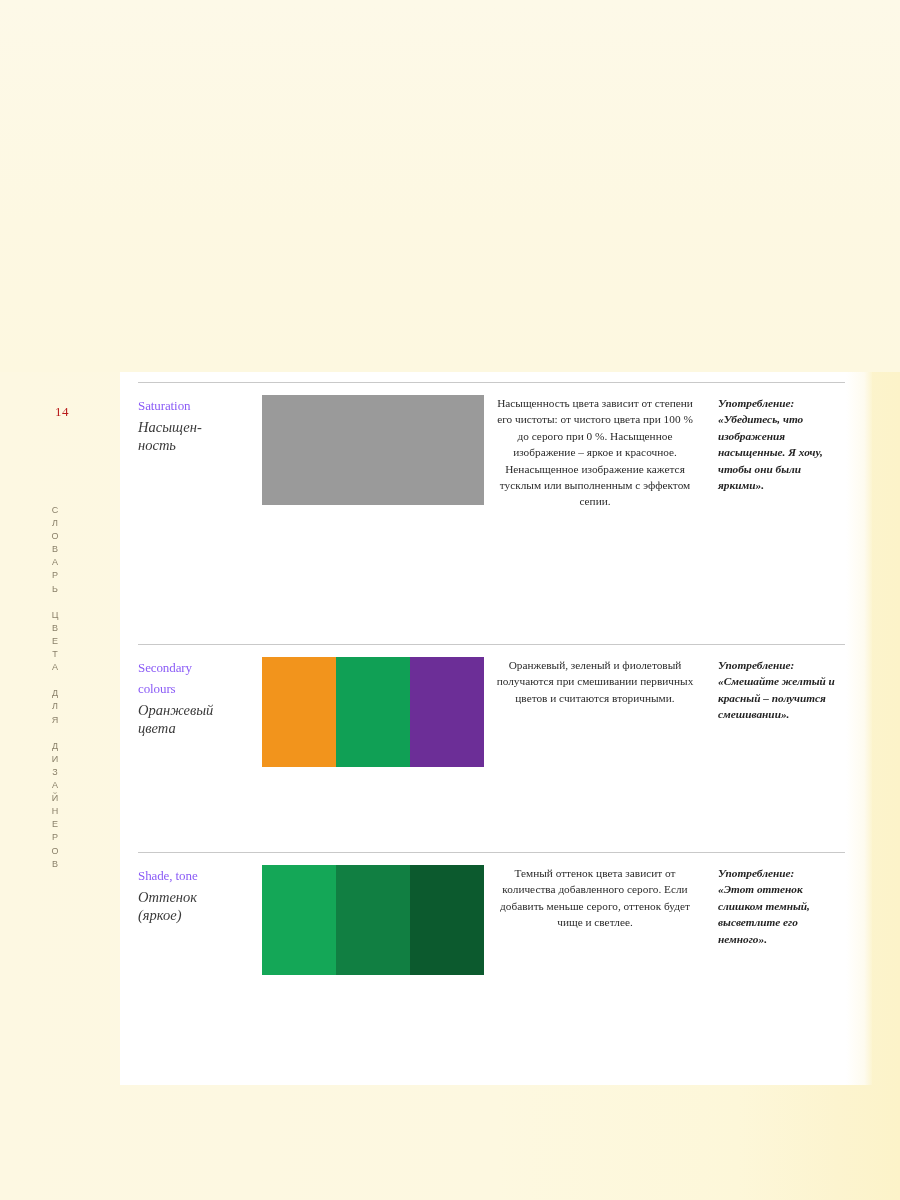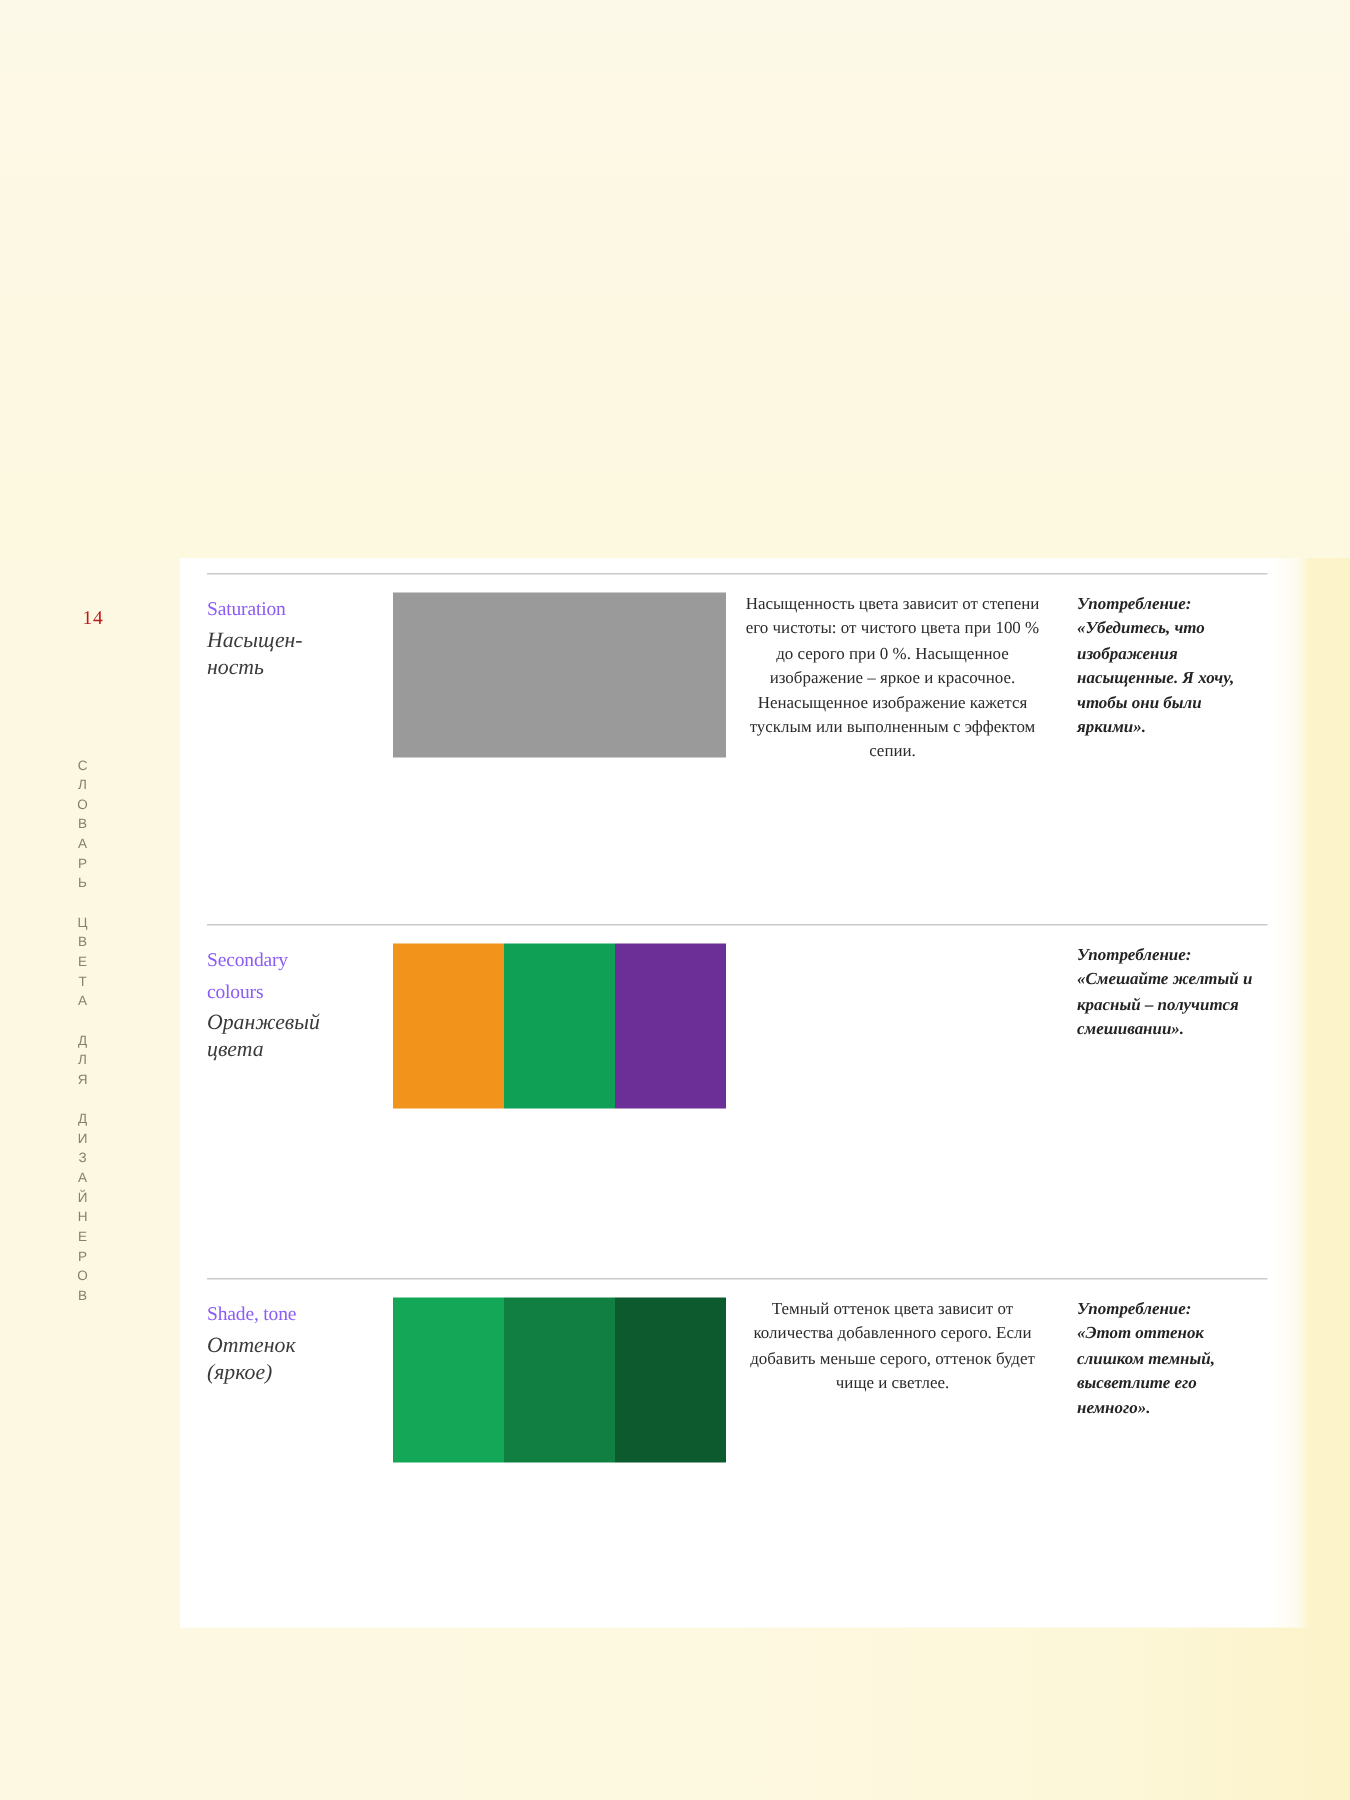--- a/index.html
+++ b/index.html
@@ -143,21 +143,21 @@
   }
   .usage-label {
     display: block;
   }
   .usage-quote {
     display: block;
   }
 
   
   #row-1 { top: 382px; }
-  #row-2 { top: 616px; text-decoration: underline; }
+  #row-2 { top: 644px; text-decoration: underline; }
   #row-3 { top: 852px; }
 </style>
 </head>
 <body>
 
 <div class="page-bg"></div>
 <div class="page-bg-top"></div>
 
 <div class="sheet">
   <div class="sheet-shade"></div>
@@ -198,20 +198,21 @@
       <div class="term-ru">
         <span>Оранжевый</span><br>
         <span>цвета</span>
       </div>
     </div>
     <div class="swatches">
       <span class="swatch" style="width:74px;height:110px;background:#f2941c;"></span>
       <span class="swatch" style="width:74px;height:110px;background:#10a055;"></span>
       <span class="swatch" style="width:74px;height:110px;background:#6c2e97;"></span>
     </div>
+    <div class="desc">Оранжевый, зеленый и фиолетовый получаются при смешивании первичных цветов и считаются вторичными.</div>
     <div class="usage">
       <span class="usage-label">Употребление:</span>
       <span class="usage-quote">«Смешайте желтый и красный – получится смешивании».</span>
     </div>
   </div>
 </div>
 
 <div class="row" id="row-3" style="left:138px;">
   <div class="rule"></div>
   <div class="row-body" style="height:190px;">

